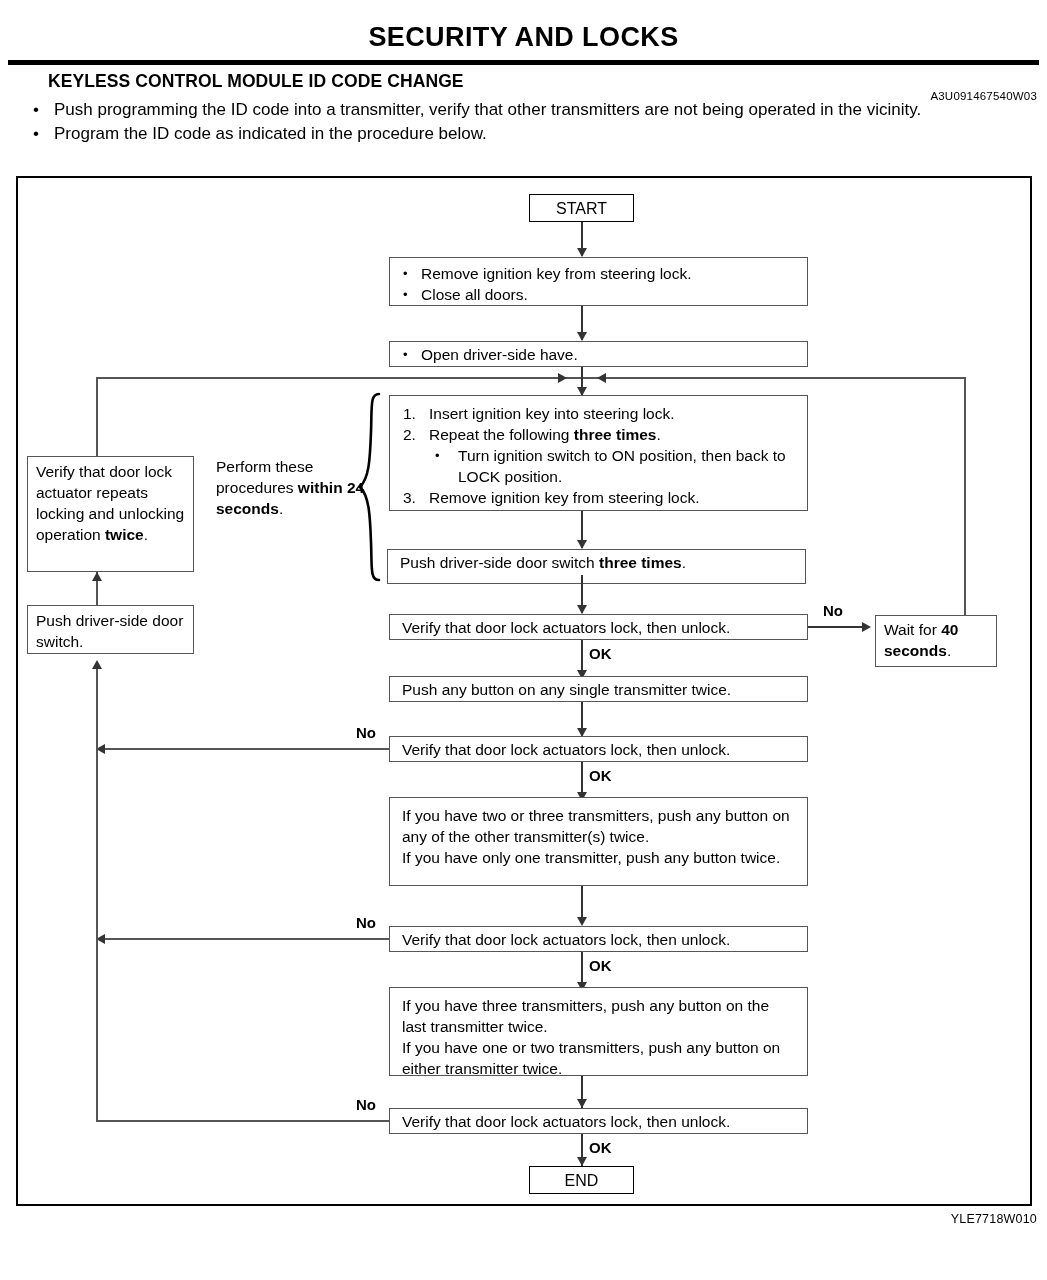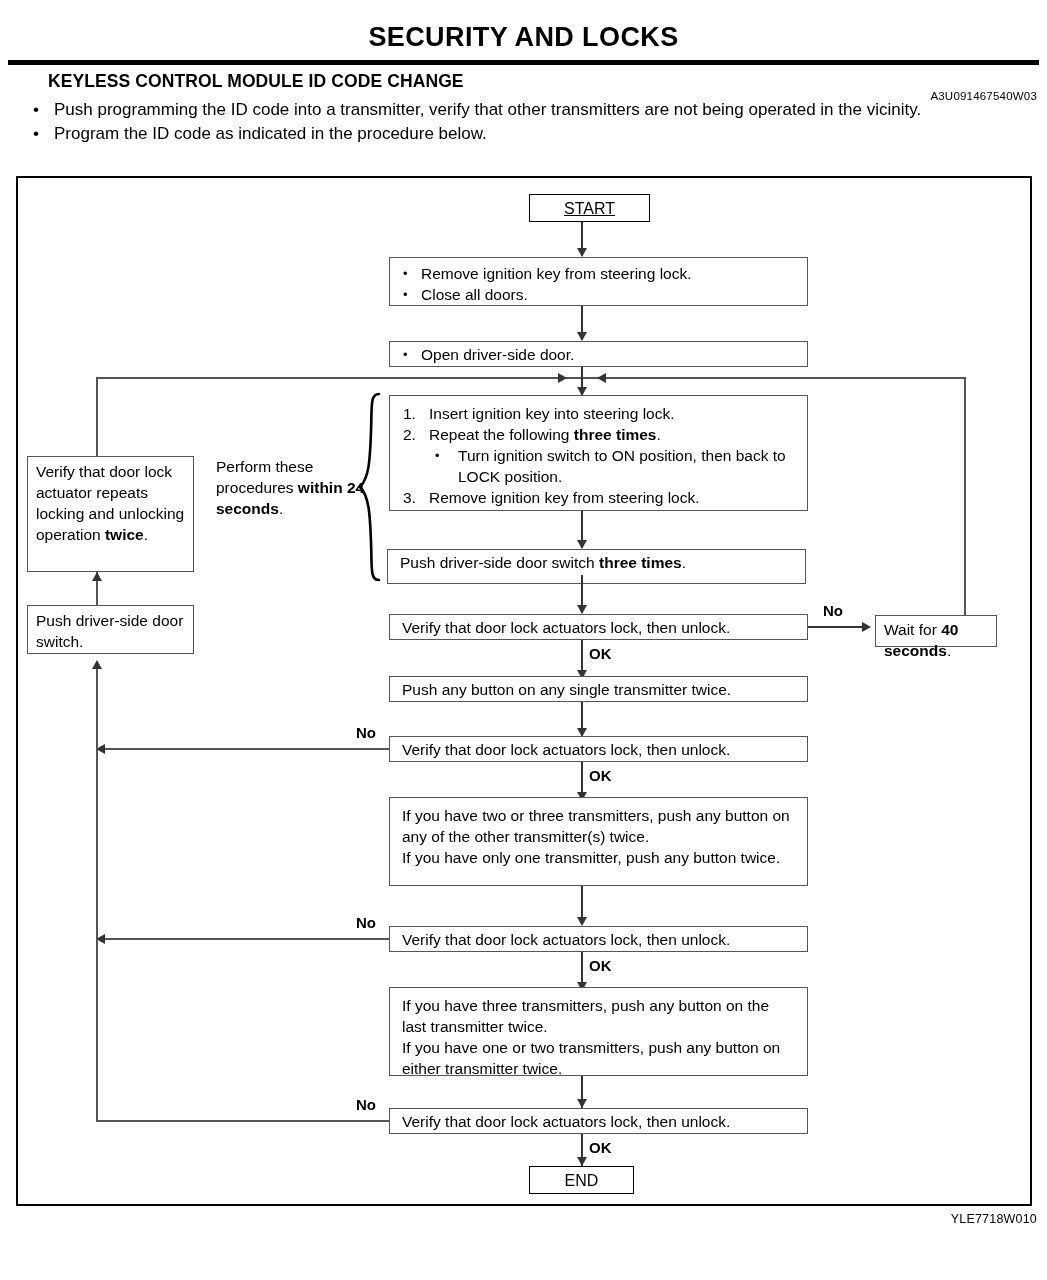--- a/index.html
+++ b/index.html
@@ -105,21 +105,21 @@
     </div>
     <div class="note">
       <span class="bullet">•</span>
       <span>Program the ID code as indicated in the procedure below.</span>
     </div>
   </div>
 
   <div id="diagram-frame"></div>
   <div id="figure-ref">YLE7718W010</div>
 
-  <div class="node terminal" style="left:529px;top:194px;width:121px;height:28px;text-decoration:underline;">
+  <div class="node terminal" style="left:529px;top:194px;width:105px;height:28px;">
     <span>START</span>
   </div>
   <div class="ln vline blk" style="left:581px;top:222px;height:34px;"></div>
   <div class="arw down" style="left:577px;top:248px;"></div>
 
   <div class="node" style="left:389px;top:257px;width:419px;height:49px;">
     <div class="inner">
       <ul class="blist">
         <li>
           <span class="bul">•</span>
@@ -133,21 +133,21 @@
     </div>
   </div>
   <div class="ln vline blk" style="left:581px;top:306px;height:34px;"></div>
   <div class="arw down" style="left:577px;top:332px;"></div>
 
   <div class="node" style="left:389px;top:341px;width:419px;height:26px;">
     <div class="inner" style="padding:2px 9px;">
       <ul class="blist">
         <li>
           <span class="bul">•</span>
-          <span>Open driver-side door.</span>
+          <span>Open driver-side have.</span>
         </li>
       </ul>
     </div>
   </div>
 
   <div class="ln vline blk" style="left:581px;top:367px;height:12px;"></div>
 
   <div class="ln" style="left:96px;top:377px;width:486px;height:1.6px;"></div>
   <div class="ln vline" style="left:96px;top:377px;height:85px;"></div>
   <div class="arw right" style="left:558px;top:373px;"></div>
@@ -205,21 +205,21 @@
   <div class="node" style="left:389px;top:614px;width:419px;height:26px;">
     <div class="inner" style="padding:2px 12px;">
       <span>Verify that door lock actuators lock, then unlock.</span>
     </div>
   </div>
 
   <div class="ln blk" style="left:808px;top:626px;width:58px;height:1.6px;"></div>
   <div class="arw right" style="left:862px;top:622px;"></div>
   <div class="edgelbl" style="left:823px;top:602px;">No</div>
 
-  <div class="node" style="left:875px;top:615px;width:122px;height:32px;">
+  <div class="node" style="left:875px;top:615px;width:122px;height:52px;">
     <div class="inner" style="padding:3px 8px;">
       <span>Wait for </span><b>40 seconds</b><span>.</span>
     </div>
   </div>
 
   <div class="ln vline blk" style="left:581px;top:640px;height:38px;"></div>
   <div class="arw down" style="left:577px;top:670px;"></div>
   <div class="edgelbl" style="left:589px;top:645px;">OK</div>
 
   <div class="node" style="left:389px;top:676px;width:419px;height:26px;">

